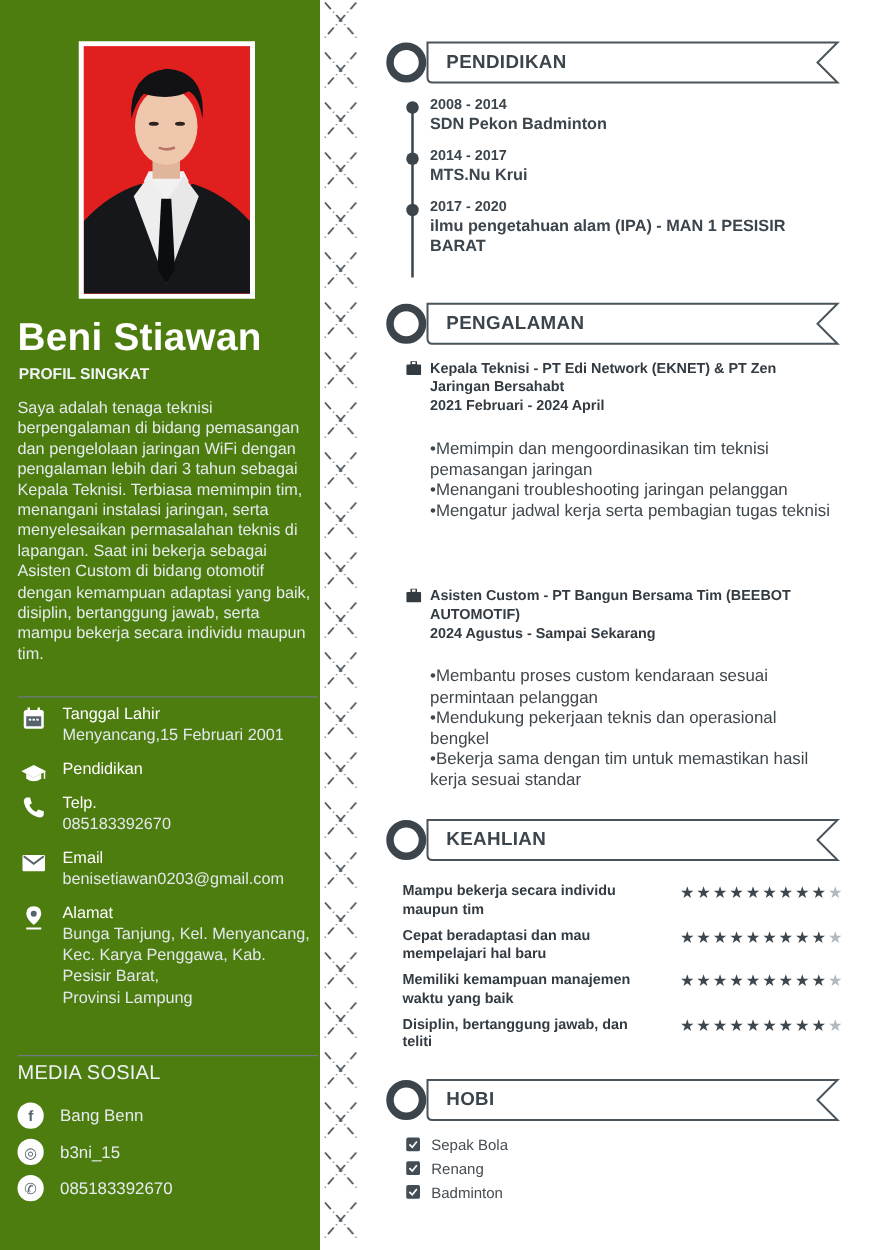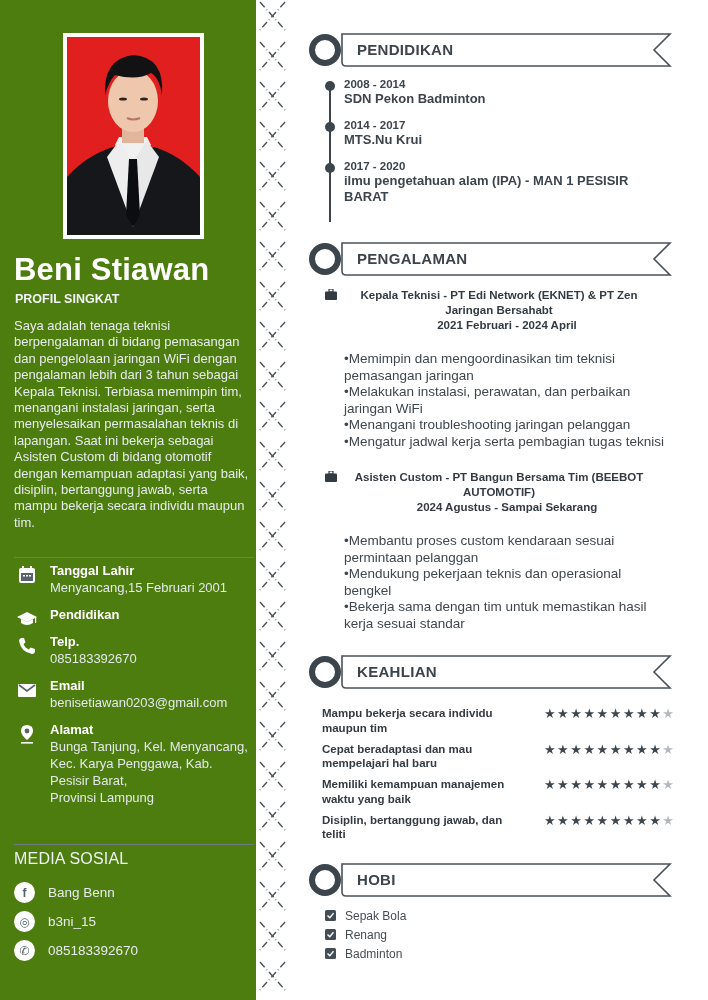--- a/index.html
+++ b/index.html
@@ -33,21 +33,21 @@
     position: absolute; left: 14px; top: 318px; width: 236px; font-size: 13px;
     line-height: 16.4px; color: #e6ebee;
   }
   .divider {
     position: absolute; left: 14px; width: 240px; height: 1px; background: #6f7b83;
   }
 
   .info-list { position: absolute; left: 14px; top: 563px; width: 240px; }
   .info-item { position: relative; padding-left: 36px; margin-bottom: 11px; }
   .info-item .ico { position: absolute; left: 3px; top: 2px; width: 20px; height: 20px; }
-  .info-label { font-size: 13px; font-weight: bold; color: #ffffff; line-height: 16px; }
+  .info-label { font-size: 13px; font-weight: normal; color: #ffffff; line-height: 16px; }
   .info-value { font-size: 13px; color: #e3e8eb; line-height: 17px; }
 
   .social-heading {
     position: absolute; left: 14px; top: 850px; font-size: 16px; color: #eef2f4; letter-spacing: 0.2px;
   }
   .social-list { position: absolute; left: 14px; top: 878px; }
   .social-item { display: flex; align-items: center; height: 29px; }
   .social-icon {
     width: 21px; height: 21px; border-radius: 50%; background: #ffffff; color: #57636b;
     display: flex; align-items: center; justify-content: center; font-size: 12px; font-weight: bold;
@@ -71,21 +71,21 @@
   .timeline-line { position: absolute; left: 7px; top: 4px; width: 2px; height: 140px; background: #3c454c; }
   .tl-item { position: relative; padding-left: 22px; margin-bottom: 12px; }
   .tl-dot { position: absolute; left: 3px; top: 3px; width: 10px; height: 10px; border-radius: 50%; background: #3c454c; }
   .tl-year { font-size: 11.5px; font-weight: bold; color: #3c454c; line-height: 13px; }
   .tl-school { font-size: 13px; font-weight: bold; color: #3c454c; line-height: 16px; }
 
   
   .exp { position: absolute; left: 325px; width: 345px; }
   .exp-head { position: relative; padding-left: 19px; }
   .briefcase { position: absolute; left: 0; top: 1px; }
-  .exp-title { font-size: 11.5px; font-weight: bold; color: #333b42; line-height: 15px; text-align: center; }
+  .exp-title { font-size: 11.5px; font-weight: bold; color: #333b42; line-height: 15px; }
   .exp-bullets { padding-left: 19px; margin-top: 18px; font-size: 13.5px; line-height: 16.6px; color: #3f474d; }
 
   
   .skills { position: absolute; left: 322px; top: 706px; width: 352px; }
   .skill-row { display: flex; align-items: flex-start; justify-content: space-between; height: 35.5px; }
   .skill-name { width: 185px; font-size: 11.5px; font-weight: bold; color: #333b42; line-height: 14.5px; }
   .stars { display: flex; gap: 1.5px; font-size: 13px; }
   .star { color: #3e474e; }
   .star.off { color: #b4b9bd; }
 
@@ -252,21 +252,20 @@
   <div class="exp-head">
     <svg class="briefcase" width="12" height="11" viewBox="0 0 12 11">
       <rect x="0" y="2.5" width="12" height="8.5" rx="1" fill="#333b42"></rect>
       <rect x="4" y="0" width="4" height="3" fill="none" stroke="#333b42" stroke-width="1.2"></rect>
     </svg>
     <div class="exp-title" style="width:310px">Kepala Teknisi - PT Edi Network (EKNET) &amp; PT Zen Jaringan Bersahabt</div>
     <div class="exp-title">2021 Februari - 2024 April</div>
   </div>
   <div class="exp-bullets">
     <div>•Memimpin dan mengoordinasikan tim teknisi pemasangan jaringan</div>
-    <div>•Melakukan instalasi, perawatan, dan perbaikan jaringan WiFi</div>
     <div>•Menangani troubleshooting jaringan pelanggan</div>
     <div>•Mengatur jadwal kerja serta pembagian tugas teknisi</div>
   </div>
 </div>
 
 <div class="exp" style="top:470px">
   <div class="exp-head">
     <svg class="briefcase" width="12" height="11" viewBox="0 0 12 11">
       <rect x="0" y="2.5" width="12" height="8.5" rx="1" fill="#333b42"></rect>
       <rect x="4" y="0" width="4" height="3" fill="none" stroke="#333b42" stroke-width="1.2"></rect>

